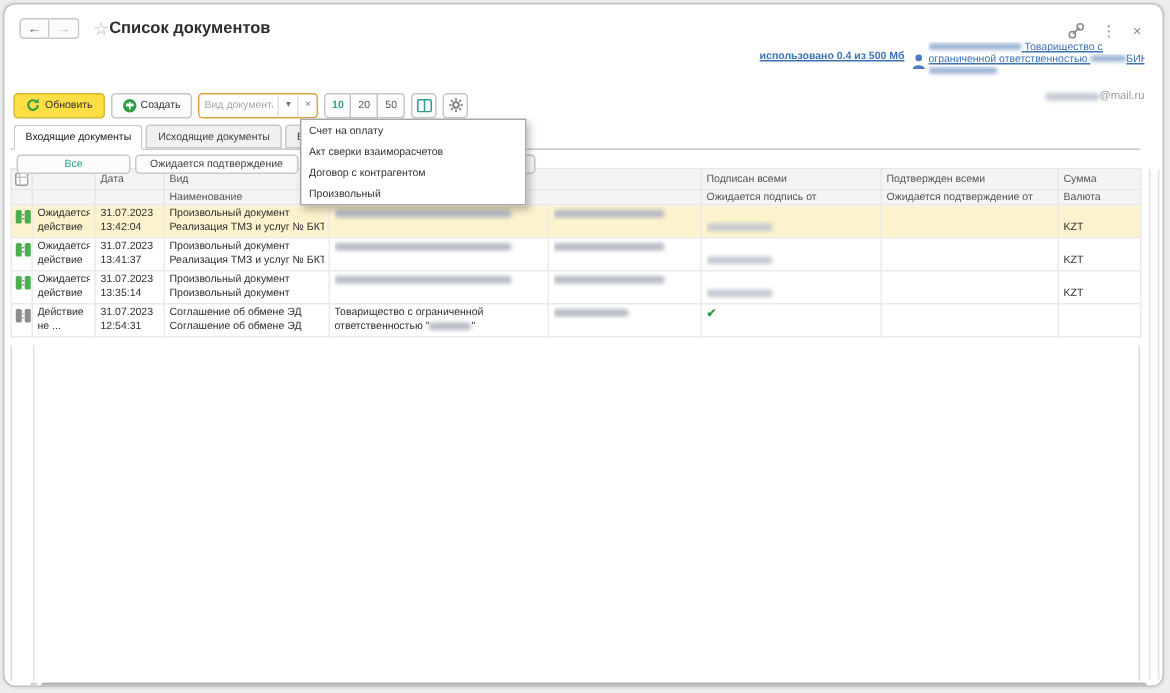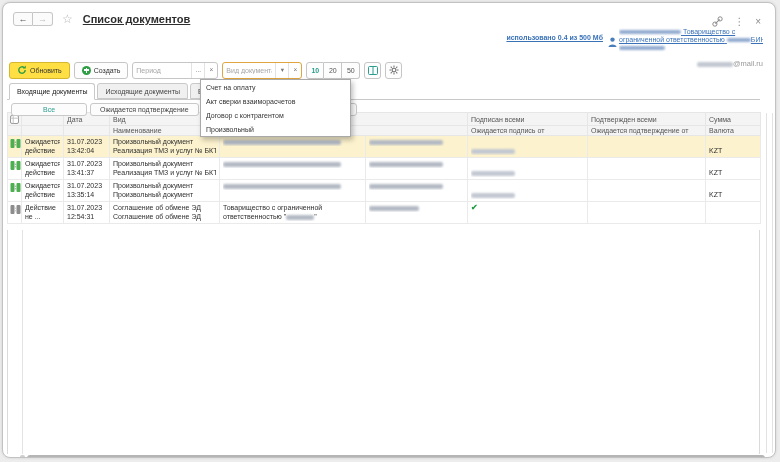--- a/index.html
+++ b/index.html
@@ -8,21 +8,21 @@
           border:1px solid #c2c2c2;border-radius:8px;overflow:hidden;box-shadow:0 0 3px rgba(0,0,0,.12);}
 
   
   .titlebar{position:absolute;top:8px;left:10px;height:16px;display:flex;align-items:center;}
   .navbtns{display:flex;}
   .navbtn{width:20px;height:14px;border:1px solid #c6c6c6;background:#fbfbfb;display:flex;
           align-items:center;justify-content:center;font-size:9px;color:#555;cursor:default;}
   .navbtn.back{border-radius:3px 0 0 3px;}
   .navbtn.fwd{border-radius:0 3px 3px 0;border-left:none;color:#bdbdbd;}
   .star{font-size:12px;color:#b5b5b5;margin-left:9px;line-height:1;}
-  .wtitle{margin-left:10px;font-size:11px;font-weight:700;color:#2e2e2e;white-space:nowrap;text-decoration:underline;}
+  .wtitle{font-size:11px;font-weight:700;color:#2e2e2e;white-space:nowrap;}
   .winicons{position:absolute;top:10px;right:14px;display:flex;gap:11px;align-items:center;color:#8a8a8a;}
   .winicons .glyph{font-size:10px;line-height:1;color:#8a8a8a;}
 
   
   .usage{position:absolute;top:31px;right:172px;font-size:7px;font-weight:700;color:#3a72b8;
          text-decoration:underline;white-space:nowrap;}
   .person{position:absolute;top:30px;right:158px;}
   .org{position:absolute;top:25px;right:12px;width:144px;font-size:7px;line-height:8px;color:#3a72b8;
        text-decoration:underline;}
   .org .ln{white-space:nowrap;overflow:hidden;}
@@ -152,25 +152,20 @@
     <div class="btn refresh">
       <svg width="10" height="10" viewBox="0 0 10 10">
         <path d="M8.2 5a3.2 3.2 0 1 1-1.1-2.4" fill="none" stroke="#2f9e44" stroke-width="1.4"></path>
         <path d="M8.8 0.6 v3 h-3 Z" fill="#2f9e44"></path>
       </svg>
       <span>Обновить</span>
     </div>
     <div class="btn">
       <span class="ic-plus"></span>
       <span>Создать</span>
-    </div>
-    <div class="inputbox">
-      <input type="text" placeholder="Период" style="">
-      <div class="mini">...</div>
-      <div class="mini">×</div>
     </div>
     <div class="inputbox combo">
       <input type="text" placeholder="Вид документа" style="">
       <div class="mini">▾</div>
       <div class="mini">×</div>
     </div>
     <div class="sizes">
       <div class="size active">10</div>
       <div class="size">20</div>
       <div class="size">50</div>

